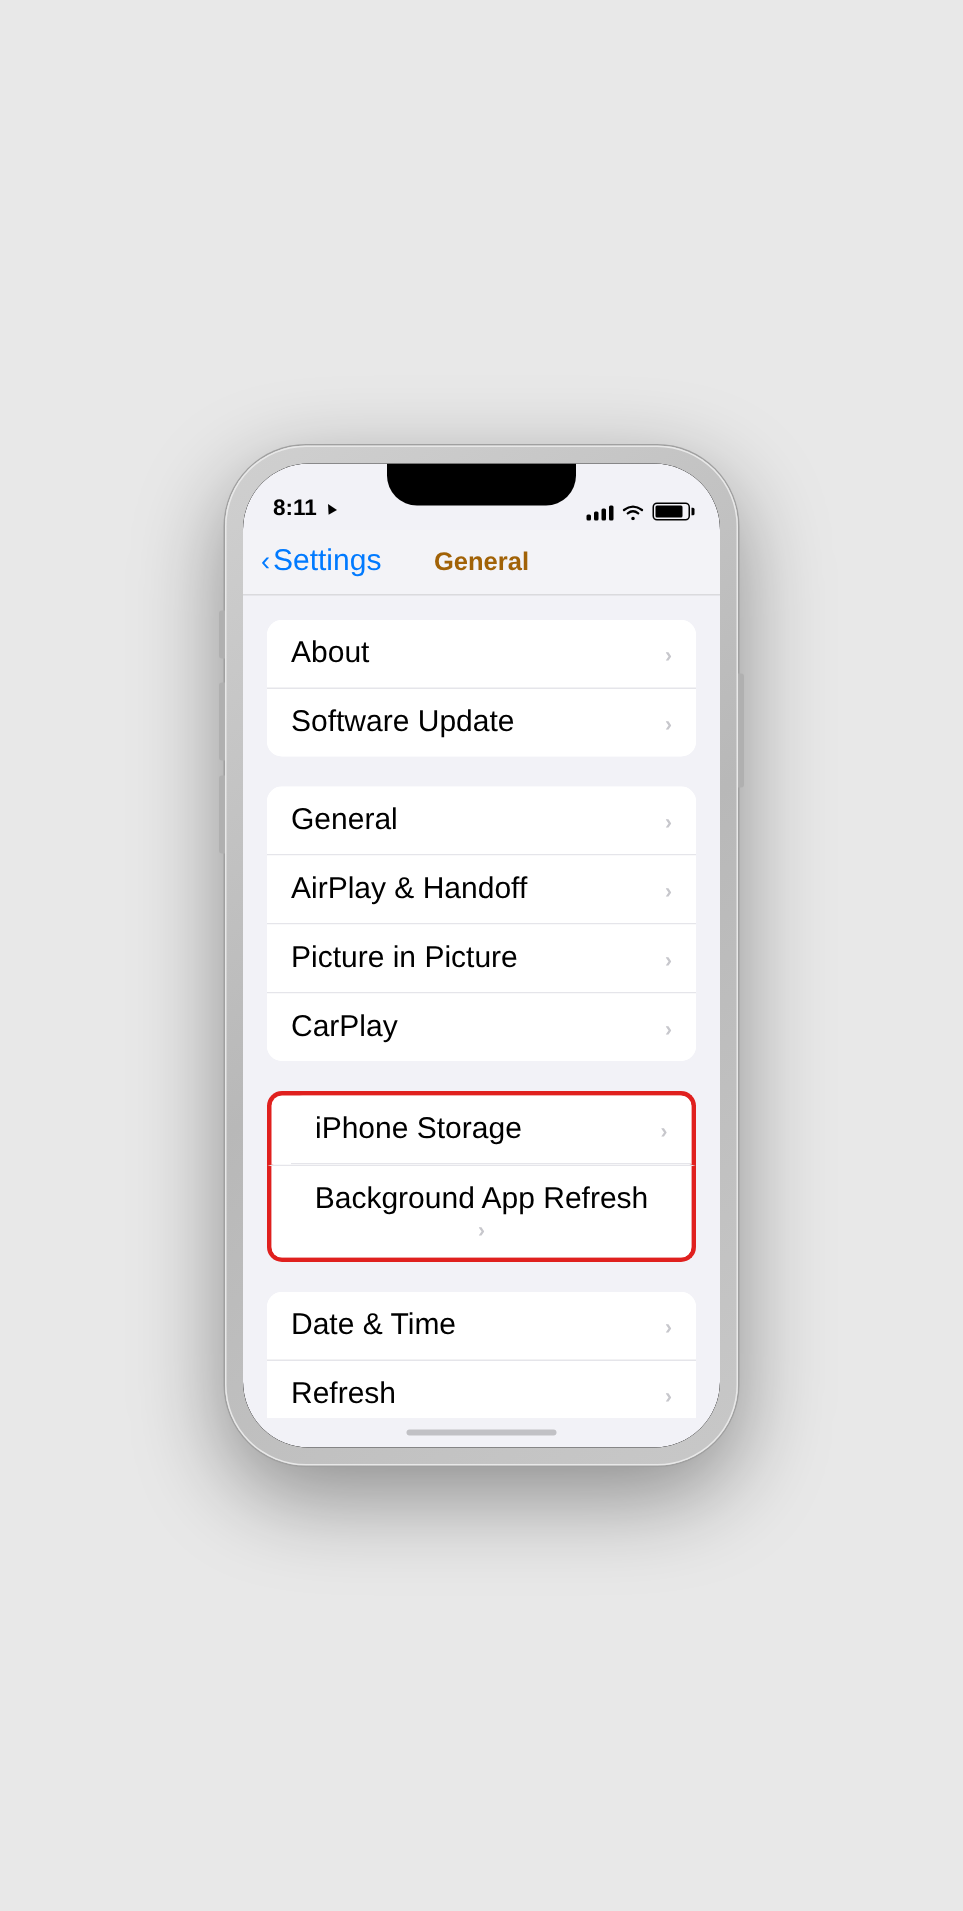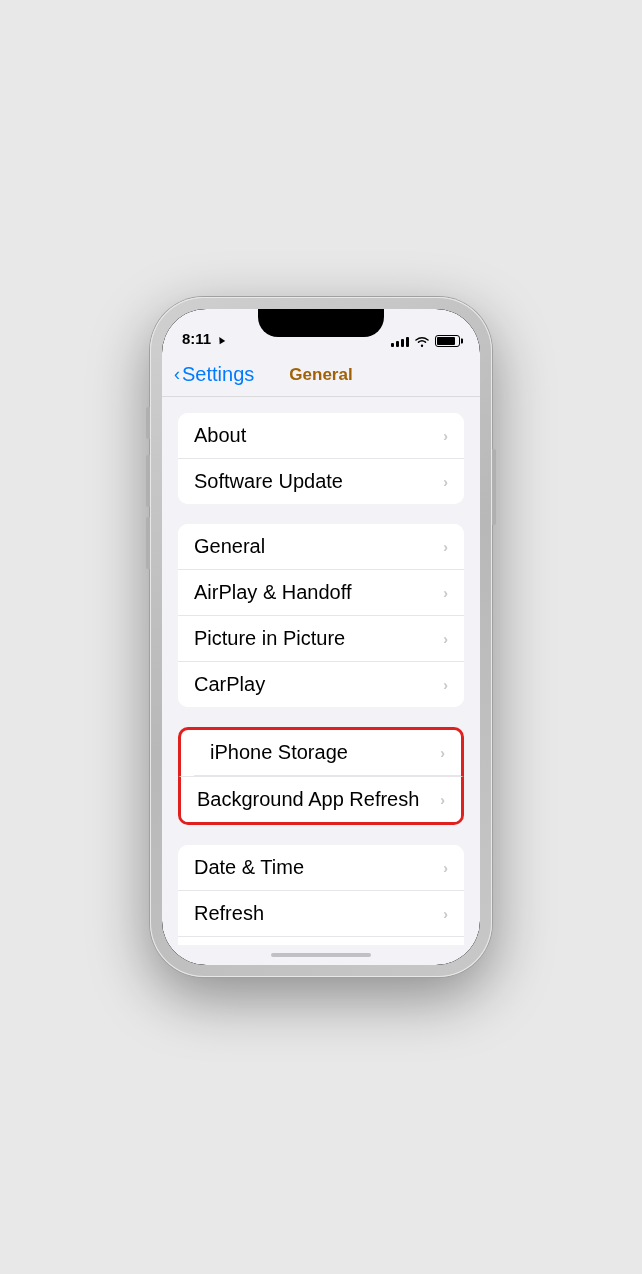--- a/index.html
+++ b/index.html
@@ -321,21 +321,21 @@
         </div>
 
         <div class="storage-section">
           <div class="storage-highlighted" style="border-width: 3px 3px 1px; border-style: solid; border-color: rgb(224, 32, 30) rgb(224, 32, 30) rgb(229, 229, 234); border-image: initial; border-radius: 10px 10px 0px 0px; padding-left: 13px;">
             <div class="settings-item" style="border-radius:8px 8px 0 0; border-bottom:1px solid #e5e5ea;">
               <span class="item-label">iPhone Storage</span>
               <span class="chevron">›</span>
             </div>
           </div>
           <div class="storage-rest" style="border-top: none; border-right: 3px solid rgb(224, 32, 30); border-bottom: 3px solid rgb(224, 32, 30); border-left: 3px solid rgb(224, 32, 30); border-image: initial; border-radius: 0px 0px 10px 10px;">
-            <div class="settings-item" style="border-bottom:none;">
+            <div class="settings-item" style="border-bottom:none;flex-direction:column;">
               <span class="item-label">Background App Refresh</span>
               <span class="chevron">›</span>
             </div>
           </div>
         </div>
 
         <div class="settings-group">
           <div class="settings-item">
             <span class="item-label">Date &amp; Time</span>
             <span class="chevron">›</span>

